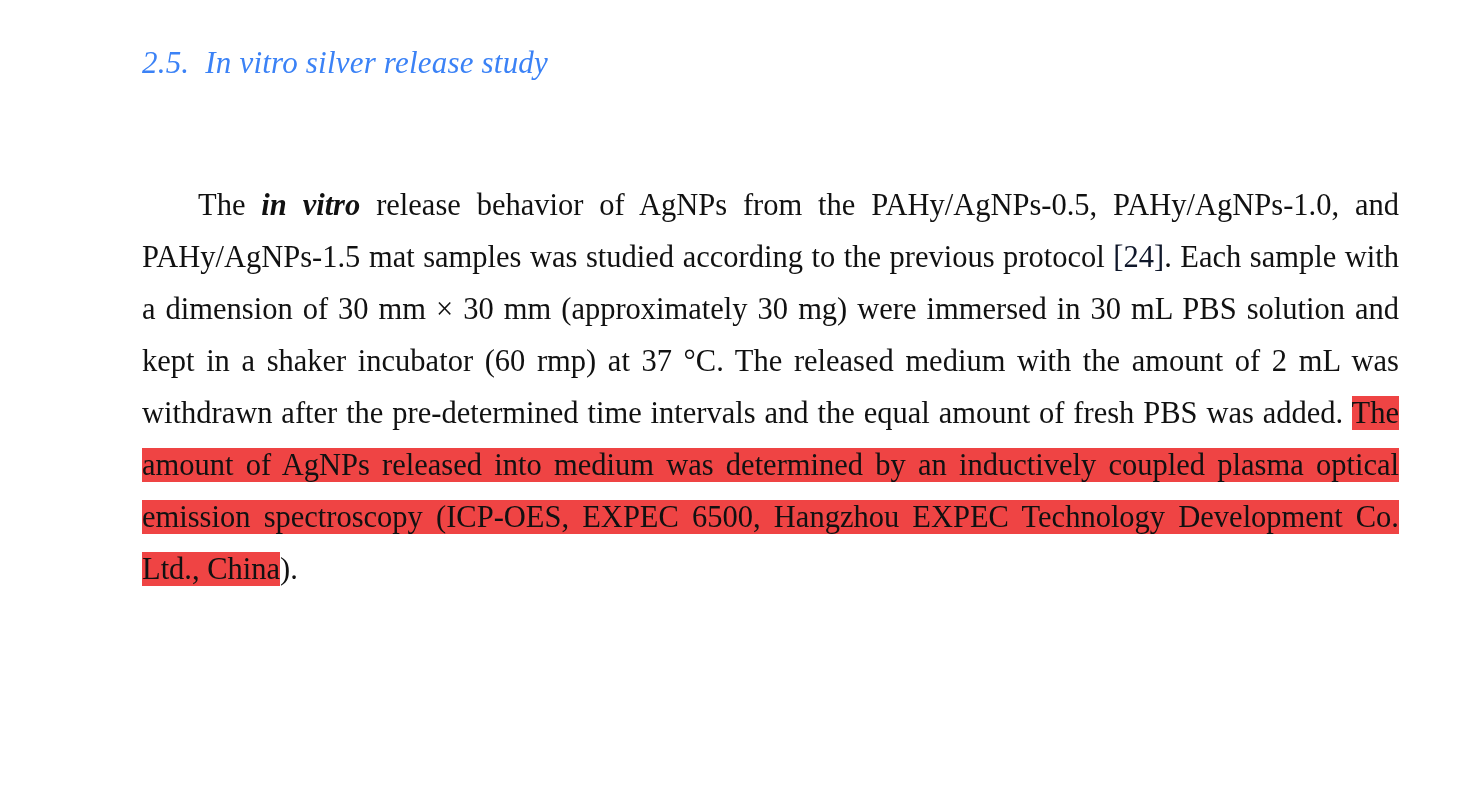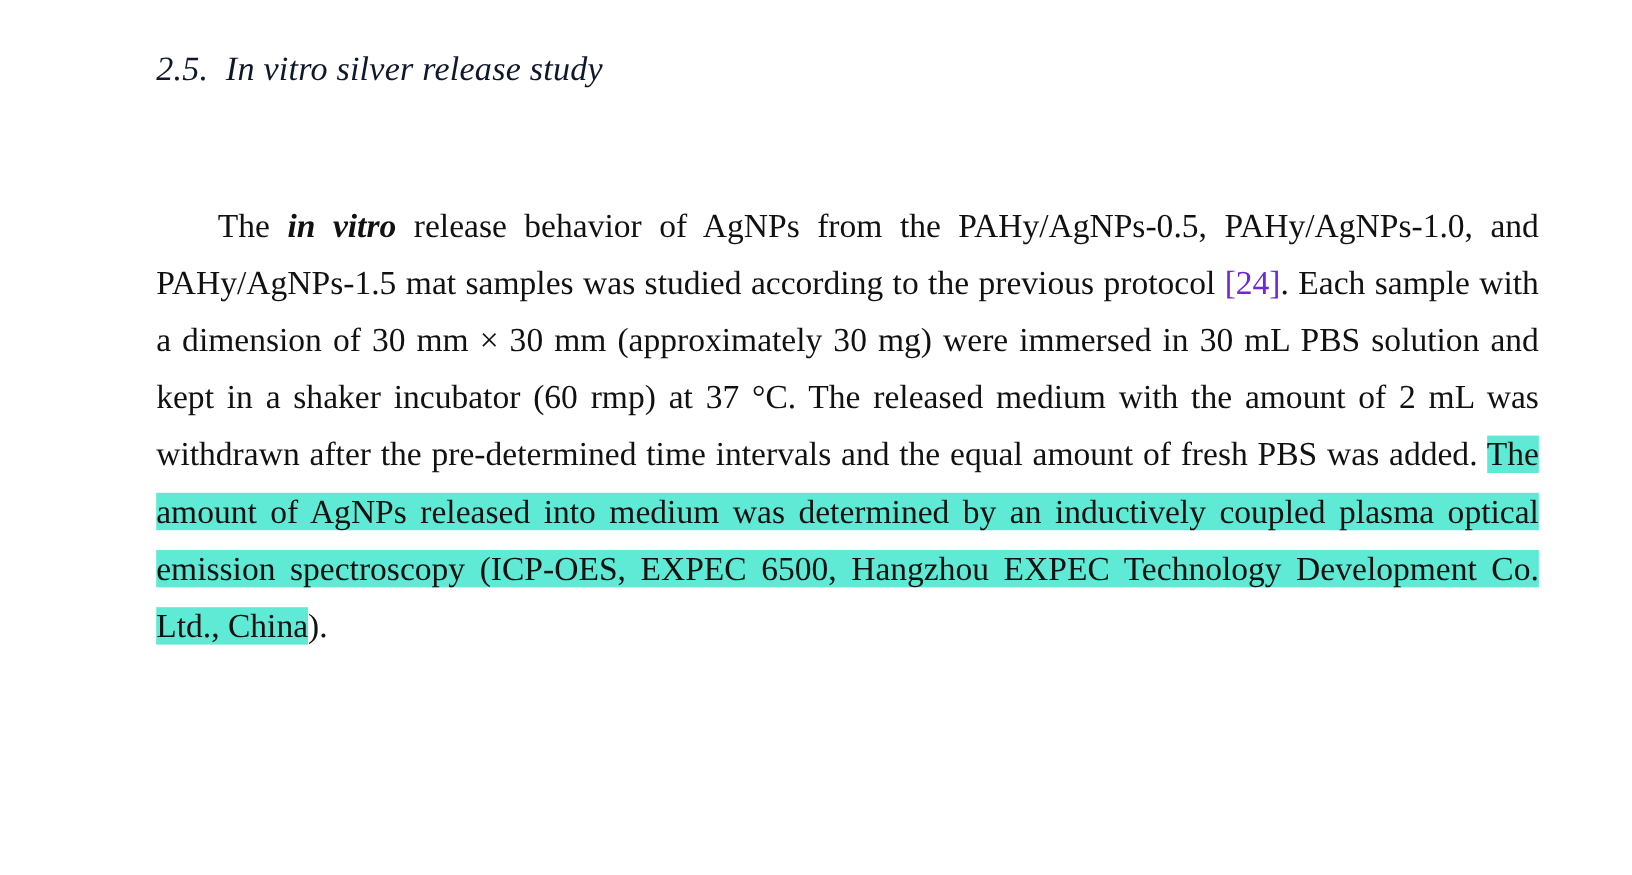--- a/index.html
+++ b/index.html
@@ -17,21 +17,21 @@
     overflow: hidden;
   }
   .section-heading {
     position: absolute;
     left: 142px;
     top: 44px;
     width: 1260px;
     font-style: italic;
     font-size: 31px;
     line-height: 38px;
-    color: #0f172a;
+    color: #3b82f6;
     letter-spacing: 0.2px;
   }
   .section-heading .num {
     margin-right: 16px;
   }
   .body-paragraph {
     position: absolute;
     left: 142px;
     top: 148px;
     width: 1257px;
@@ -40,25 +40,25 @@
     text-align: justify;
     text-justify: inter-word;
     color: #111111;
   }
   .body-paragraph .indent {
     display: inline-block;
     width: 56px;
   }
   .it { font-style: italic; font-weight: bold; }
   .ref-link {
-    color: #6d28d9;
+    color: #0f172a;
     text-decoration: none;
   }
   .hl {
-    background: #5eead4;
+    background: #ef4444;
     box-decoration-break: clone;
     -webkit-box-decoration-break: clone;
   }
 </style>
 </head>
 <body>
 
 <div class="page">
 
   <div class="section-heading">

